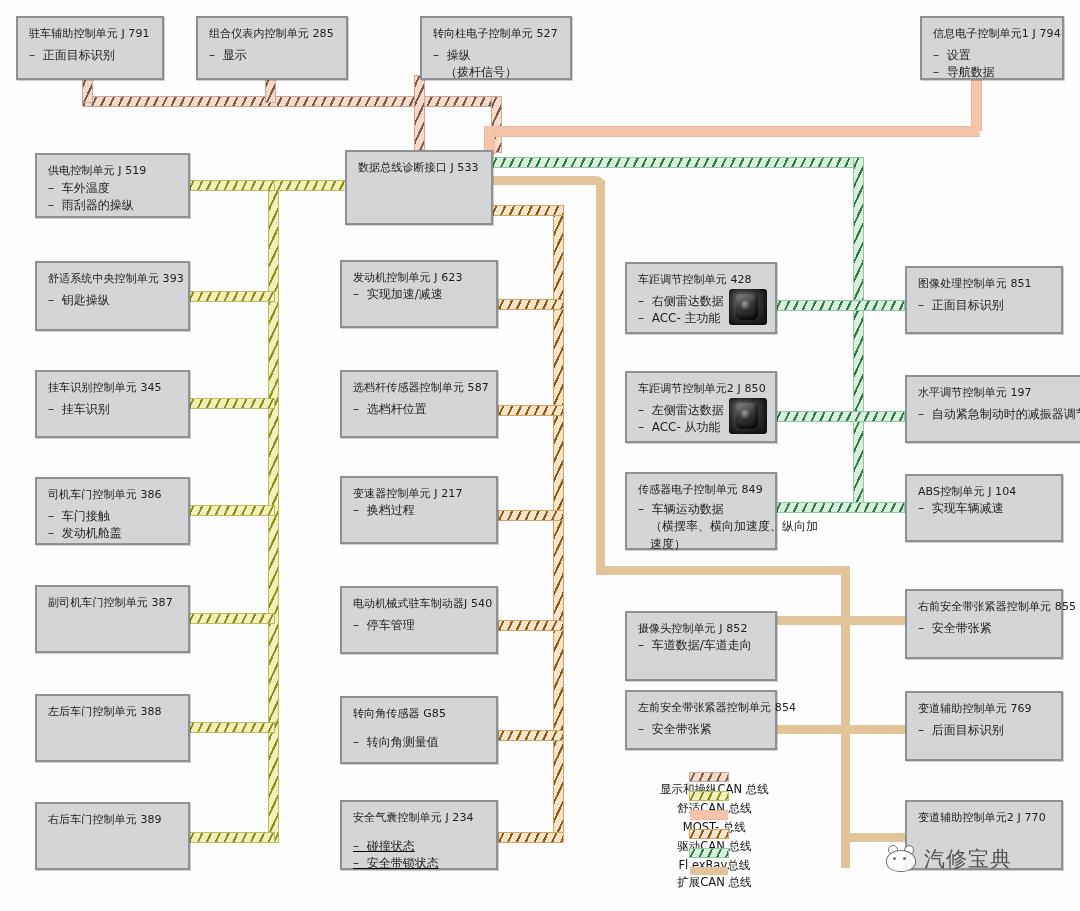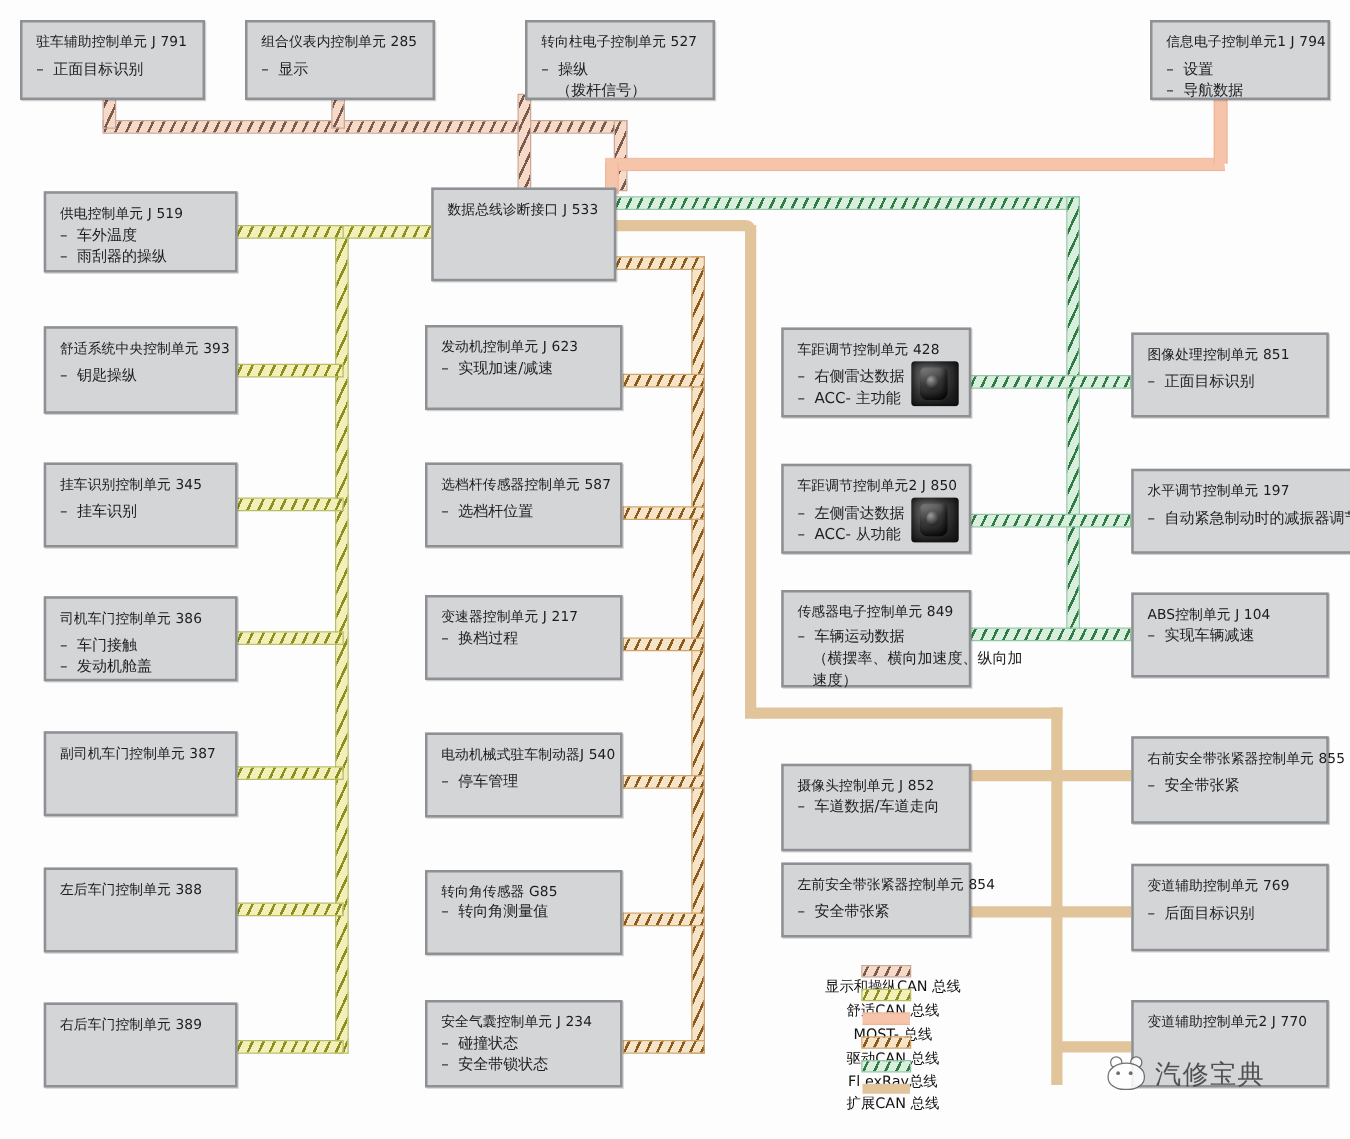--- a/index.html
+++ b/index.html
@@ -349,28 +349,28 @@
 
   <div class="ecu" style="left:340px;top:586px;width:158px;height:68px;">
     <div class="title">电动机械式驻车制动器J 540</div>
     <div class="lines">
       <span class="ln dash">停车管理</span>
     </div>
   </div>
 
   <div class="ecu" style="left:340px;top:696px;width:158px;height:68px;">
     <div class="title">转向角传感器 G85</div>
-    <div class="lines" style="margin-top:0;">
+    <div class="lines" style="margin-top:13px;">
       <span class="ln dash">转向角测量值</span>
     </div>
   </div>
 
   <div class="ecu" style="left:340px;top:800px;width:158px;height:70px;">
     <div class="title">安全气囊控制单元 J 234</div>
-    <div class="lines" style="margin-top:1px;">
+    <div class="lines" style="margin-top:13px;text-decoration:underline;">
       <span class="ln dash">碰撞状态</span>
       <span class="ln dash">安全带锁状态</span>
     </div>
   </div>
 
   <div class="ecu" style="left:625px;top:262px;width:152px;height:72px;">
     <div class="title">车距调节控制单元 428</div>
     <div class="lines">
       <span class="ln dash">右侧雷达数据</span>
       <span class="ln dash">ACC- 主功能</span>

